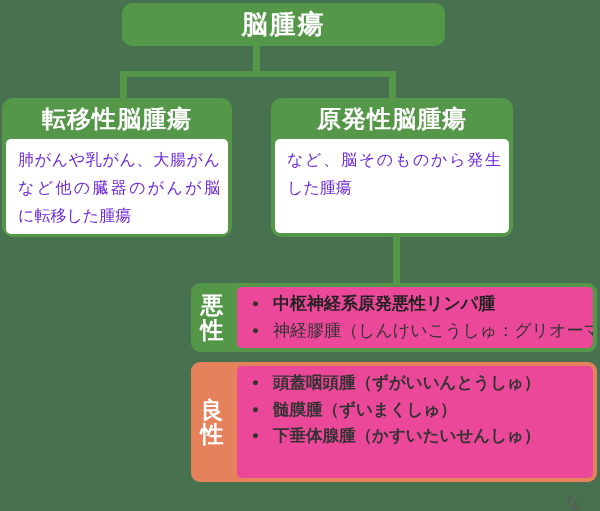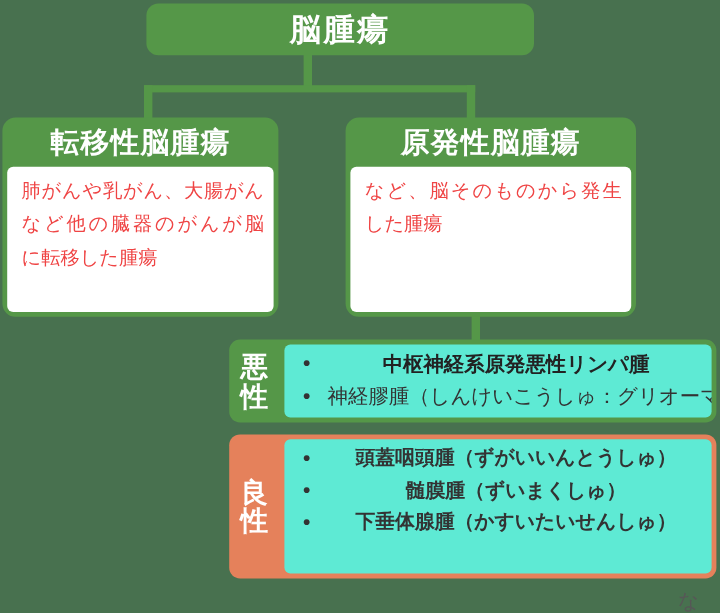--- a/index.html
+++ b/index.html
@@ -22,36 +22,36 @@
   .line-mid-v    { left: 393px; top: 236px; width: 7px;   height: 48px; }
   
   .root-box {
     position: absolute; left: 122px; top: 3px; width: 323px; height: 43px;
     background: #559748; border-radius: 10px;
     display: flex; align-items: center; justify-content: center;
     color: #fff; font-size: 26px; font-weight: 700; letter-spacing: 2px;
   }
   
   .branch-box {
-    position: absolute; top: 98px; height: 166px;
+    position: absolute; top: 98px; height: 139px;
     background: #559748; border-radius: 11px;
     display: flex; flex-direction: column; box-sizing: border-box;
   }
   .branch-box.metastatic { left: 2px;   width: 230px; }
-  .branch-box.primary    { left: 288px; width: 242px; }
+  .branch-box.primary    { left: 271px; width: 242px; }
   .branch-header {
     height: 41px; flex: 0 0 41px;
     display: flex; align-items: center; justify-content: center;
     color: #fff; font-size: 24px; font-weight: 700; letter-spacing: 1px;
   }
   .branch-body {
     flex: 1; margin: 0 4px 4px 4px;
     background: #fff; border-radius: 5px;
     padding: 7px 8px 4px 12px; box-sizing: border-box;
-    color: #ef4444; font-size: 16px; line-height: 28px;
+    color: #6d28d9; font-size: 16px; line-height: 28px;
   }
   .desc-line { text-align: justify; text-align-last: justify; }
   .desc-line:last-child { text-align-last: left; }
   
   .class-box {
     position: absolute; left: 191px; width: 406px;
     border-radius: 9px; display: flex; box-sizing: border-box;
   }
   .class-box.malignant { top: 283px; height: 69px;  background: #559748; }
   .class-box.benign    { top: 362px; height: 120px; background: #E5815B; }
@@ -59,22 +59,22 @@
     width: 46px; flex: 0 0 46px;
     display: flex; align-items: center; justify-content: center;
   }
   .class-label {
     width: 27px; text-align: left;
     word-break: break-all; line-height: 1.05;
     color: #fff; font-size: 23px; font-weight: 700;
   }
   .class-body {
     flex: 1; margin: 4px 4px 4px 0;
-    background: #5eead4; border-radius: 5px;
-    box-sizing: border-box; overflow: hidden; text-align: center;
+    background: #ec4899; border-radius: 5px;
+    box-sizing: border-box; overflow: hidden;
   }
   ul.bullet-list { list-style: none; margin: 0; padding: 3px 6px 0 14px; }
   .malignant ul.bullet-list li { font-size: 17px;   line-height: 27px; }
   .benign    ul.bullet-list li { font-size: 16.5px; line-height: 26.5px; font-weight: bold; }
   ul.bullet-list li {
     position: relative; padding-left: 22px; color: #333;
     white-space: nowrap;
   }
   ul.bullet-list li::before {
     content: "\25CF"; position: absolute; left: 1px; top: 0;

